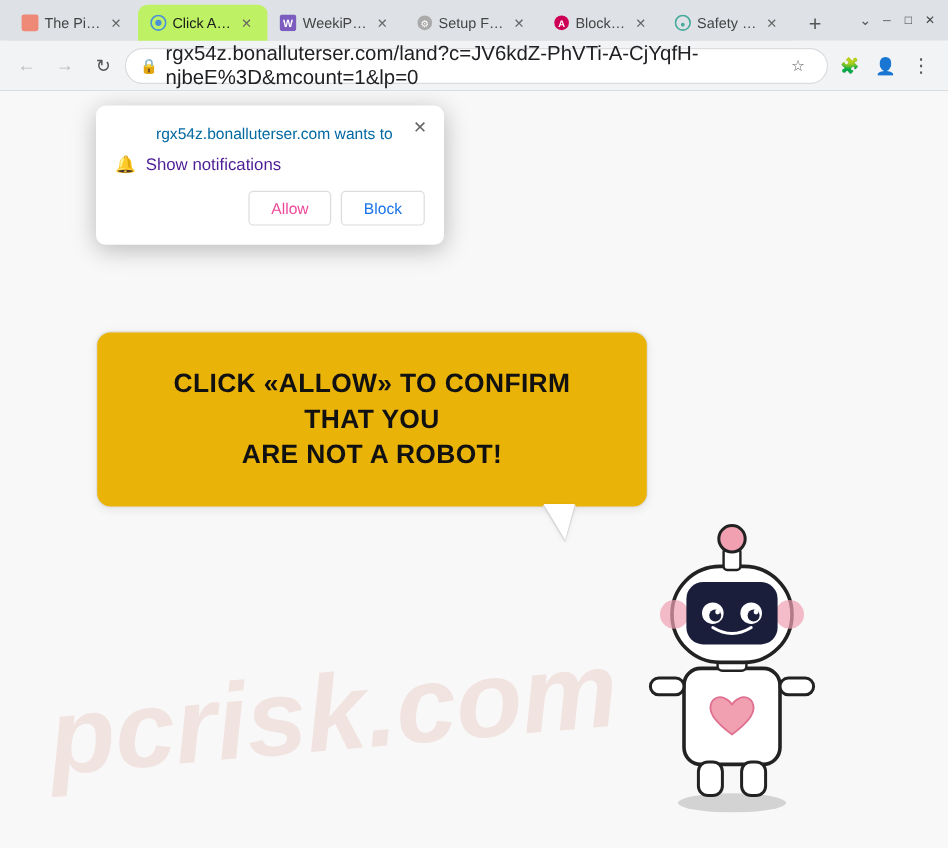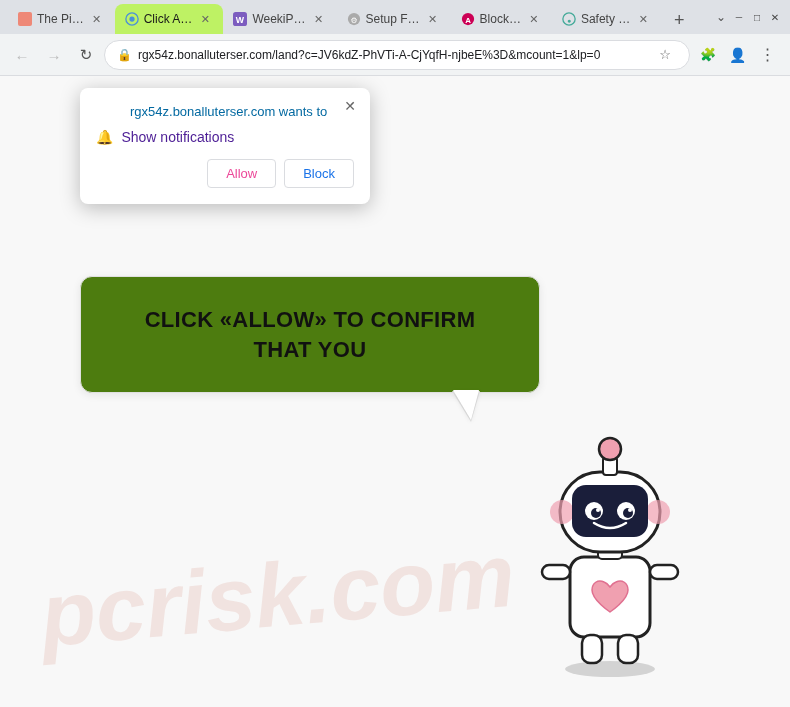--- a/index.html
+++ b/index.html
@@ -135,21 +135,21 @@
       gap: 6px;
       font-size: 13px;
       color: #333;
     }
     .address-bar .lock-icon {
       color: #1a73e8;
       font-size: 12px;
     }
     .address-text {
       flex: 1;
-      font-size: 12px;
+      font-size: 17px;
       color: #202124;
     }
     .address-actions {
       display: flex;
       gap: 2px;
     }
     .addr-icon-btn {
       width: 24px;
       height: 24px;
       display: flex;
@@ -263,21 +263,21 @@
     
     .message-box-wrap {
       position: absolute;
       top: 200px;
       left: 80px;
       display: flex;
       flex-direction: column;
       align-items: flex-start;
     }
     .speech-bubble {
-      background: #4d7c0f;
+      background: #eab308;
       border: 1px solid #e0e0e0;
       border-radius: 12px;
       padding: 28px 32px;
       max-width: 460px;
       position: relative;
       box-shadow: 0 2px 8px rgba(0,0,0,0.08);
     }
     .speech-bubble::after {
       content: '';
       position: absolute;
@@ -425,20 +425,21 @@
     <div class="popup-buttons">
       <button class="popup-btn allow">Allow</button>
       <button class="popup-btn block">Block</button>
     </div>
   </div>
 
   <div class="message-box-wrap">
     <div class="speech-bubble">
       <div class="message-text">
         <span>CLICK «ALLOW» TO CONFIRM THAT YOU</span><br>
+        <span>ARE NOT A ROBOT!</span>
       </div>
     </div>
   </div>
 
   <div class="robot-wrap">
     <svg viewBox="0 0 200 280" width="200" height="280">
 
       <ellipse cx="100" cy="272" rx="45" ry="8" fill="rgba(0,0,0,0.15)"></ellipse>
 
       <rect x="60" y="160" width="80" height="80" rx="14" fill="white" stroke="#222" stroke-width="3"></rect>

